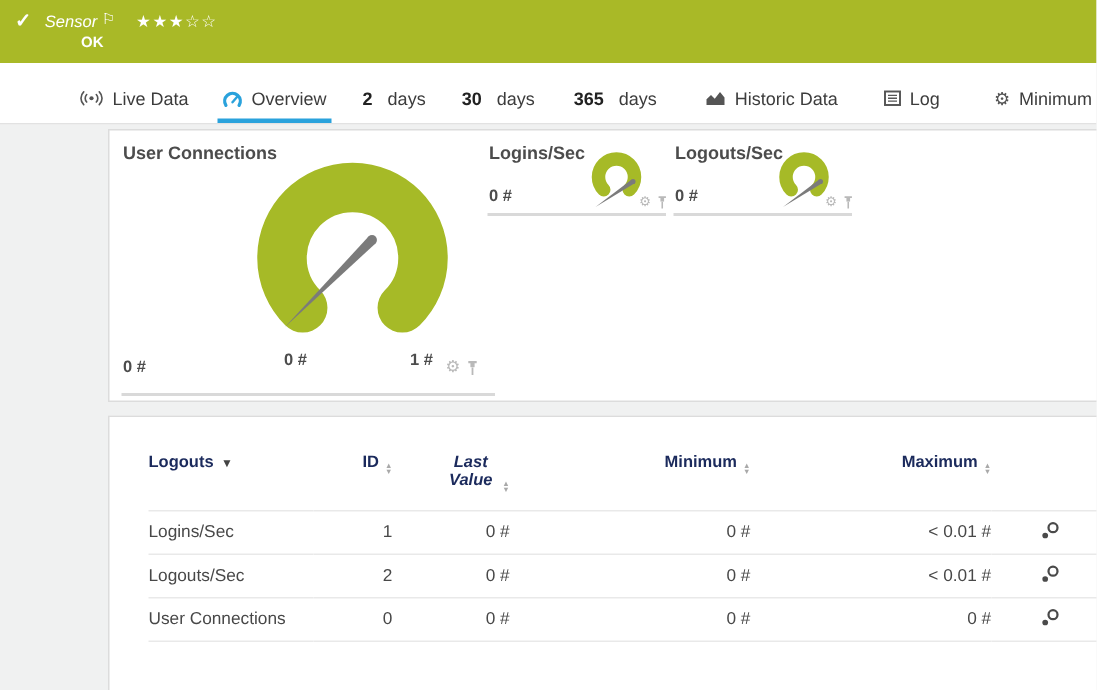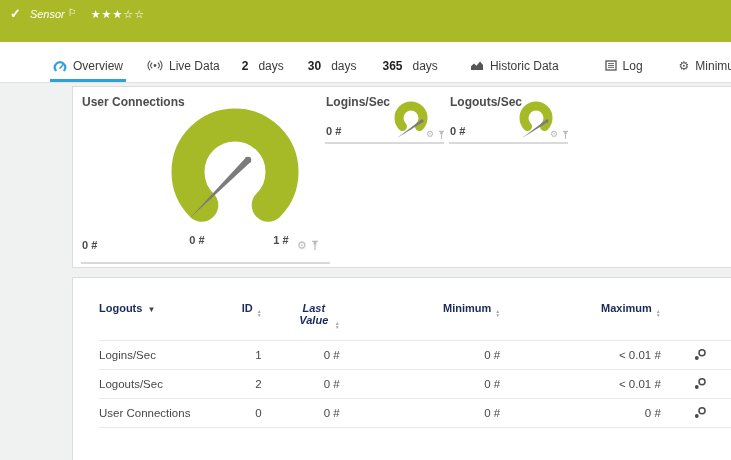--- a/index.html
+++ b/index.html
@@ -83,53 +83,54 @@
 
 <div class="screen">
 
   <header class="banner">
     <div class="banner-line">
       <span class="check">✓</span>
       <span class="kind">Sensor</span>
       <span class="flag">⚐</span>
       <span class="stars">★★★☆☆</span>
     </div>
+    <div class="status">OK</div>
   </header>
 
   <nav class="tabbar">
-    <div class="tab active" style="margin-right:18px">
-      <svg class="ticon" width="14" height="12" viewBox="0 0 14 12">
-        <path d="M2.6 10.2 A5.2 5.2 0 1 1 11.4 10.2" fill="none" stroke="#2aa2dc" stroke-width="2.2" stroke-linecap="round"></path>
-        <line x1="7" y1="8.2" x2="10.4" y2="4.2" stroke="#2aa2dc" stroke-width="1.6" stroke-linecap="round"></line>
-      </svg>
-      <span>Overview</span>
-    </div>
     <div class="tab" style="margin-right:16px">
       <svg class="ticon" width="16" height="11" viewBox="0 0 16 11">
         <circle cx="8" cy="5.5" r="1.4" fill="#555"></circle>
         <path d="M4.8 3 A3.6 3.6 0 0 0 4.8 8" fill="none" stroke="#555" stroke-width="1.1" stroke-linecap="round"></path>
         <path d="M2.8 1.2 A6 6 0 0 0 2.8 9.8" fill="none" stroke="#555" stroke-width="1.1" stroke-linecap="round"></path>
         <path d="M11.2 3 A3.6 3.6 0 0 1 11.2 8" fill="none" stroke="#555" stroke-width="1.1" stroke-linecap="round"></path>
         <path d="M13.2 1.2 A6 6 0 0 1 13.2 9.8" fill="none" stroke="#555" stroke-width="1.1" stroke-linecap="round"></path>
       </svg>
       <span>Live Data</span>
     </div>
+    <div class="tab active" style="margin-right:18px">
+      <svg class="ticon" width="14" height="12" viewBox="0 0 14 12">
+        <path d="M2.6 10.2 A5.2 5.2 0 1 1 11.4 10.2" fill="none" stroke="#2aa2dc" stroke-width="2.2" stroke-linecap="round"></path>
+        <line x1="7" y1="8.2" x2="10.4" y2="4.2" stroke="#2aa2dc" stroke-width="1.6" stroke-linecap="round"></line>
+      </svg>
+      <span>Overview</span>
+    </div>
     <div class="tab" style="margin-right:18px">
       <b>2</b>
         <span class="dlab">days</span>
     </div>
     <div class="tab" style="margin-right:20px">
       <b>30</b>
         <span class="dlab">days</span>
     </div>
     <div class="tab" style="margin-right:26px">
       <b>365</b>
         <span class="dlab">days</span>
     </div>
-    <div class="tab" style="margin-right:40px">
+    <div class="tab" style="margin-right:24px">
       <svg class="ticon" width="14" height="11" viewBox="0 0 14 11">
         <path d="M1 10 V6.2 L4 3.4 L6.5 5.8 L10 1.4 L13 5 V10 Z" fill="#555"></path>
       </svg>
       <span>Historic Data</span>
     </div>
     <div class="tab" style="margin-right:30px">
       <svg class="ticon" width="12" height="11" viewBox="0 0 12 11">
         <rect x="1" y="1" width="10" height="9" fill="none" stroke="#555" stroke-width="1.3"></rect>
         <line x1="3" y1="3.6" x2="9" y2="3.6" stroke="#555" stroke-width="0.9"></line>
         <line x1="3" y1="5.5" x2="9" y2="5.5" stroke="#555" stroke-width="0.9"></line>

